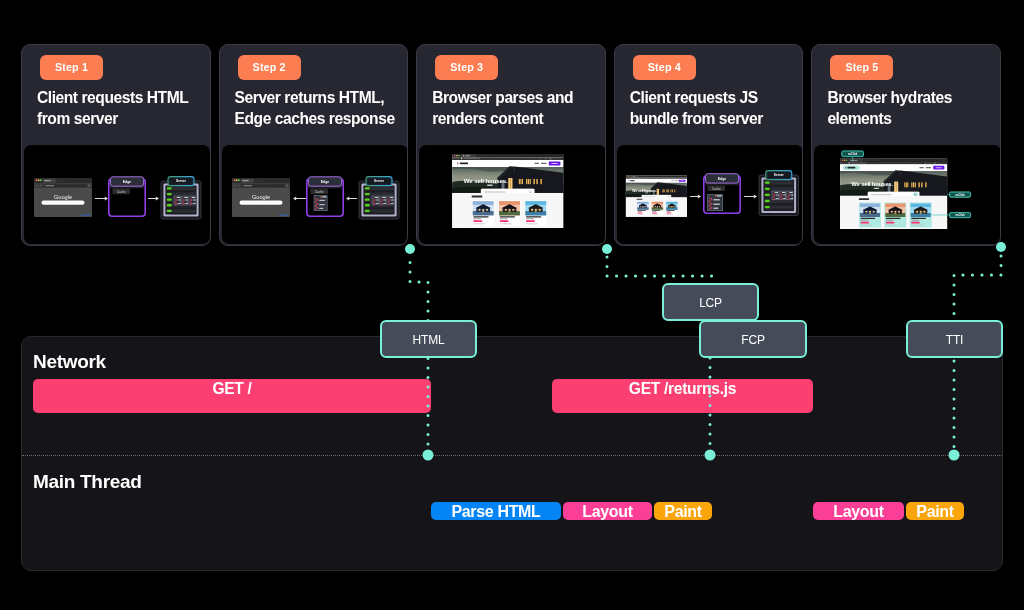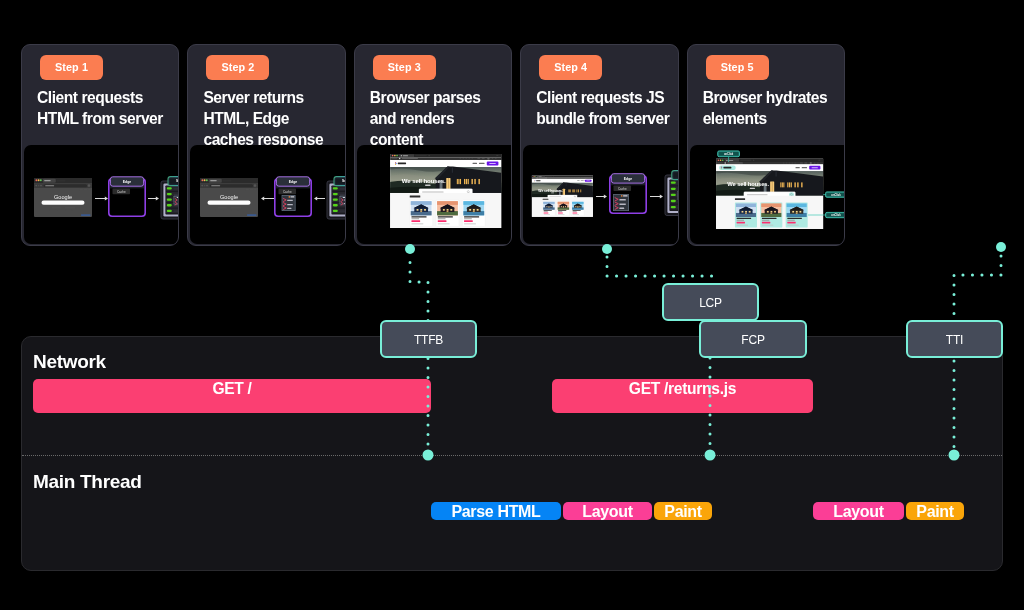--- a/index.html
+++ b/index.html
@@ -1,21 +1,21 @@
 <!DOCTYPE html>
 <html><head>
 <meta charset="utf-8">
 <style>
   *{box-sizing:border-box;margin:0;padding:0;}
   html,body{width:1024px;height:610px;background:#000;overflow:hidden;}
   body{font-family:"Liberation Sans",sans-serif;color:#fff;}
   .stage{position:relative;width:1024px;height:610px;background:#000;}
 
   
-  .cards{position:absolute;left:21px;top:44px;width:824px;height:202px;display:flex;gap:8px;}
+  .cards{position:absolute;left:21px;top:44px;width:980px;height:202px;display:flex;gap:8px;}
   .card{width:190.4px;background:#272731;border:1px solid #3b3b48;border-radius:9px;
         overflow:hidden;position:relative;}
   .badge{position:absolute;left:18px;top:10px;background:#FB7D51;color:#fff;font-size:10.8px;
          font-weight:700;padding:0 15px;height:25px;line-height:25.5px;border-radius:6px;
          letter-spacing:.1px;}
   .ctitle{position:absolute;left:15px;top:41.5px;right:6px;font-size:15.6px;font-weight:700;
           line-height:21px;color:#fff;letter-spacing:-.45px;}
   .illus{position:absolute;left:2px;bottom:1px;width:186.4px;height:99px;background:#000;
          overflow:hidden;border-radius:7px;}
   .illus svg{position:absolute;left:0;top:0;}
@@ -769,21 +769,21 @@
     </g>
     <circle cx="410" cy="249" r="5" fill="#79EFD8"></circle>
     <circle cx="607" cy="249" r="5" fill="#79EFD8"></circle>
     <circle cx="1001" cy="247" r="5" fill="#79EFD8"></circle>
     <circle cx="428" cy="455" r="5.5" fill="#79EFD8"></circle>
     <circle cx="710" cy="455" r="5.5" fill="#79EFD8"></circle>
     <circle cx="954" cy="455" r="5.5" fill="#79EFD8"></circle>
   </svg>
 
   <div class="marker" style="left:380px;top:320px;width:97px;height:38px">
-    <span>TTFB</span>
+    <span>HTML</span>
   </div>
   <div class="marker" style="left:662px;top:283px;width:97px;height:38px">
     <span>LCP</span>
   </div>
   <div class="marker" style="left:699px;top:320px;width:108px;height:38px">
     <span>FCP</span>
   </div>
   <div class="marker" style="left:906px;top:320px;width:97px;height:38px">
     <span>TTI</span>
   </div>

